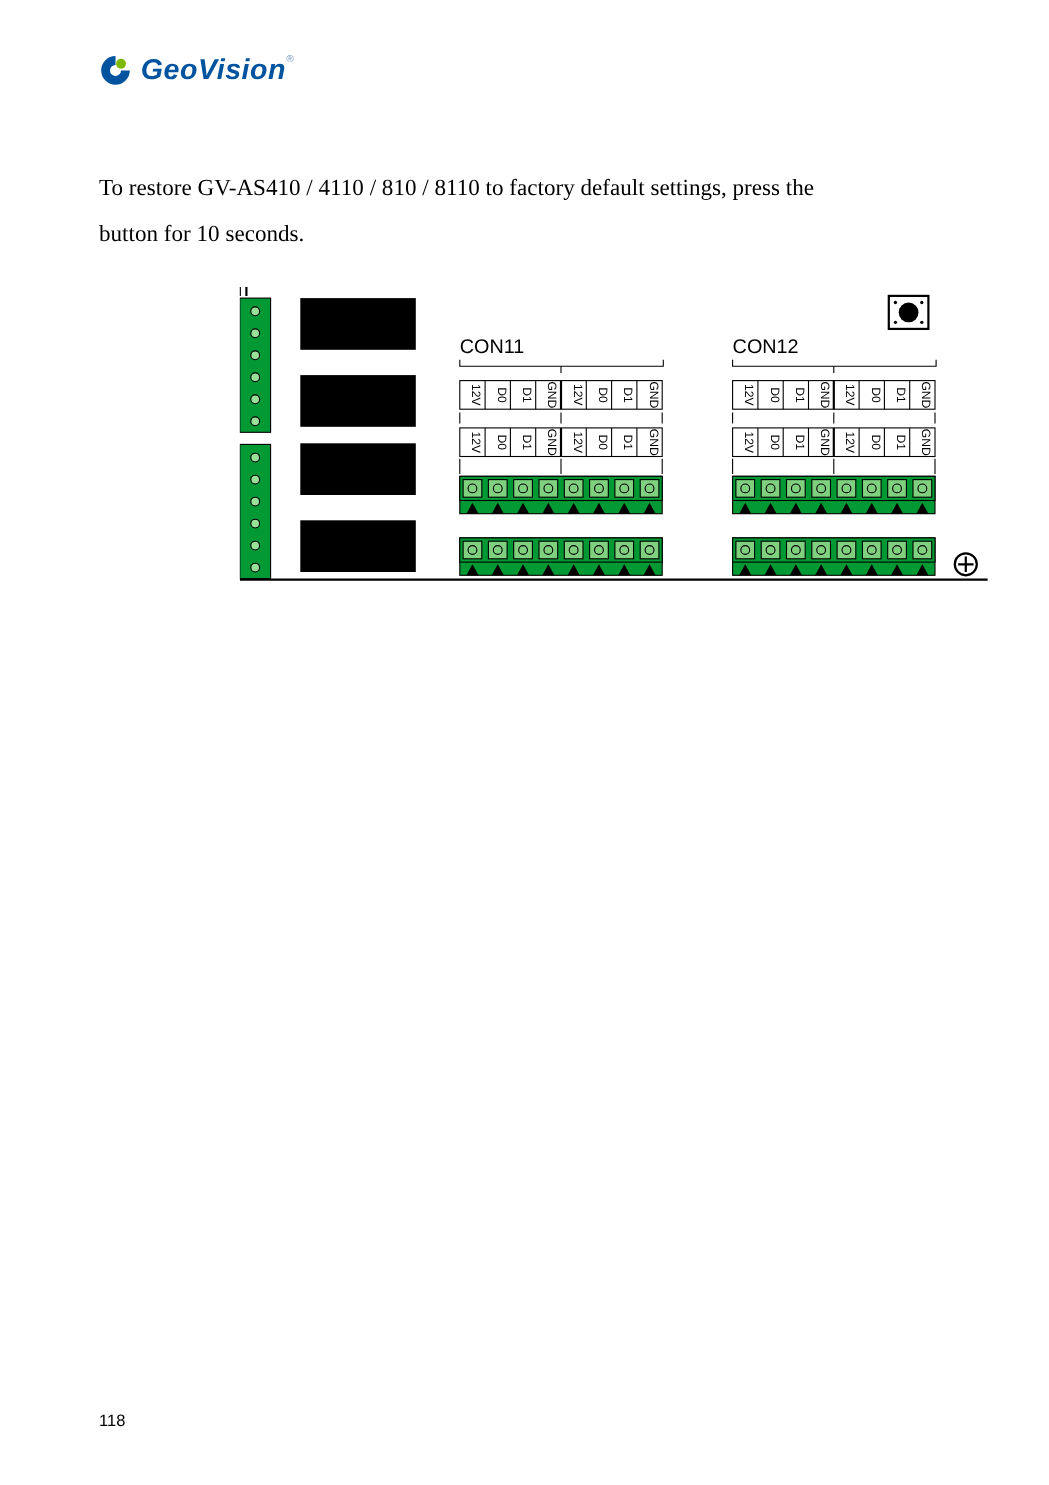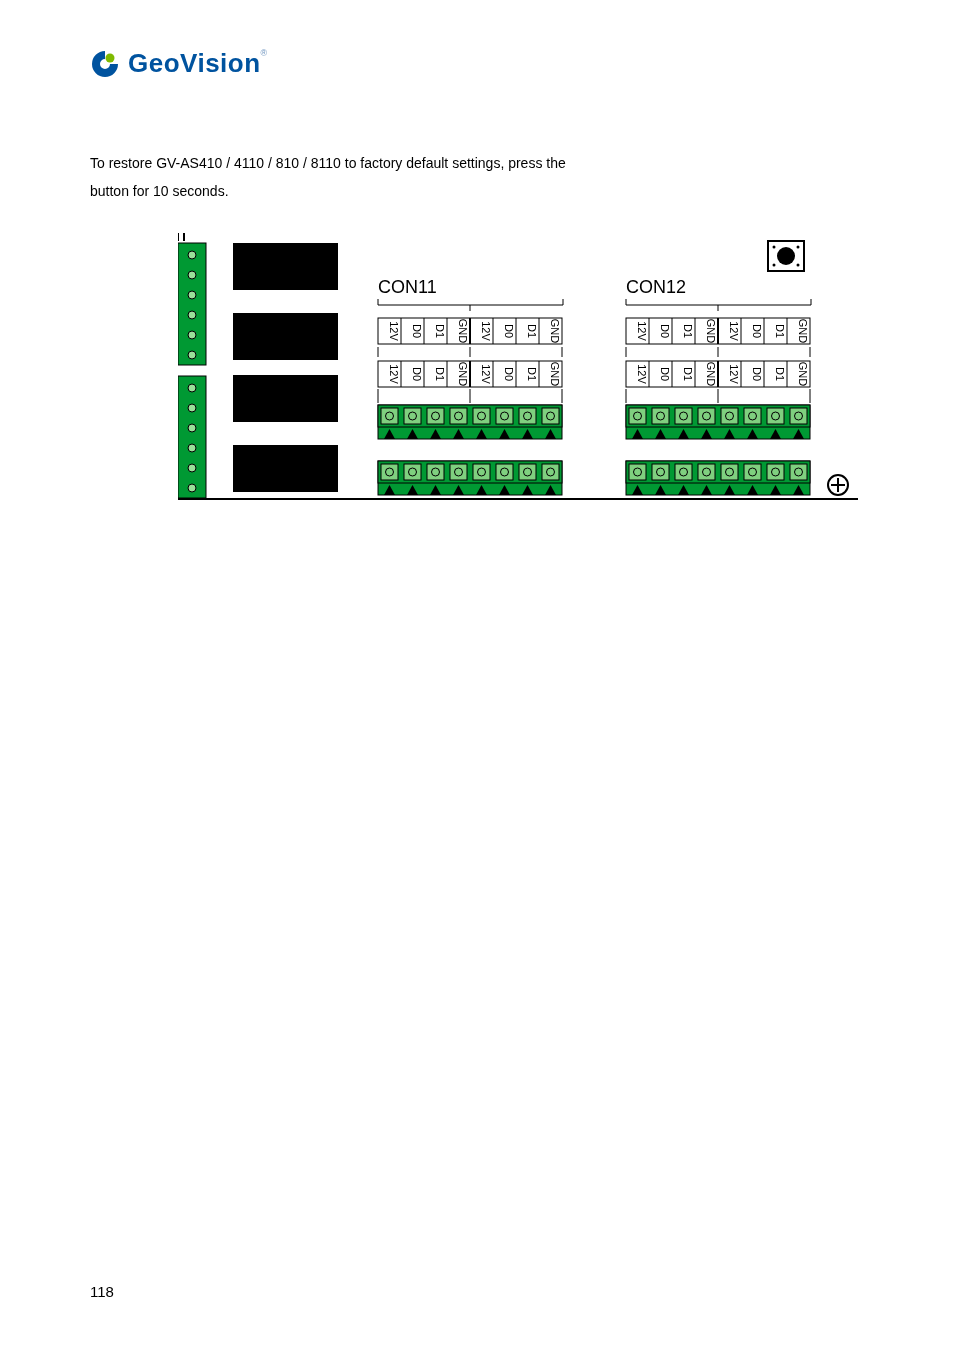--- a/index.html
+++ b/index.html
@@ -21,30 +21,32 @@
     height: 30px;
     position: relative;
     margin-right: 8px;
   }
   .logo-mark svg { display: block; }
   .logo-text {
     font-size: 26px;
     font-weight: bold;
     color: #00539f;
     letter-spacing: 0.5px;
+    font-style: italic;
   }
   .logo-text .tm { font-size: 9px; vertical-align: top; color: #6e94bf; font-weight: normal; letter-spacing: 0; }
   .body-text {
-    font-size: 14px;
+    font-size: 21px;
     color: #000;
     line-height: 2.0;
     margin-bottom: 28px;
+    font-family: Liberation Serif, serif;
   }
   .diagram {
-    margin-left: 60px;
+    margin-left: 100px;
     position: relative;
     width: 680px;
     padding-left: 28px;
   }
   .diagram svg { display: block; }
   .page-number {
     position: absolute;
     bottom: 50px;
     left: 90px;
     font-size: 15px;

